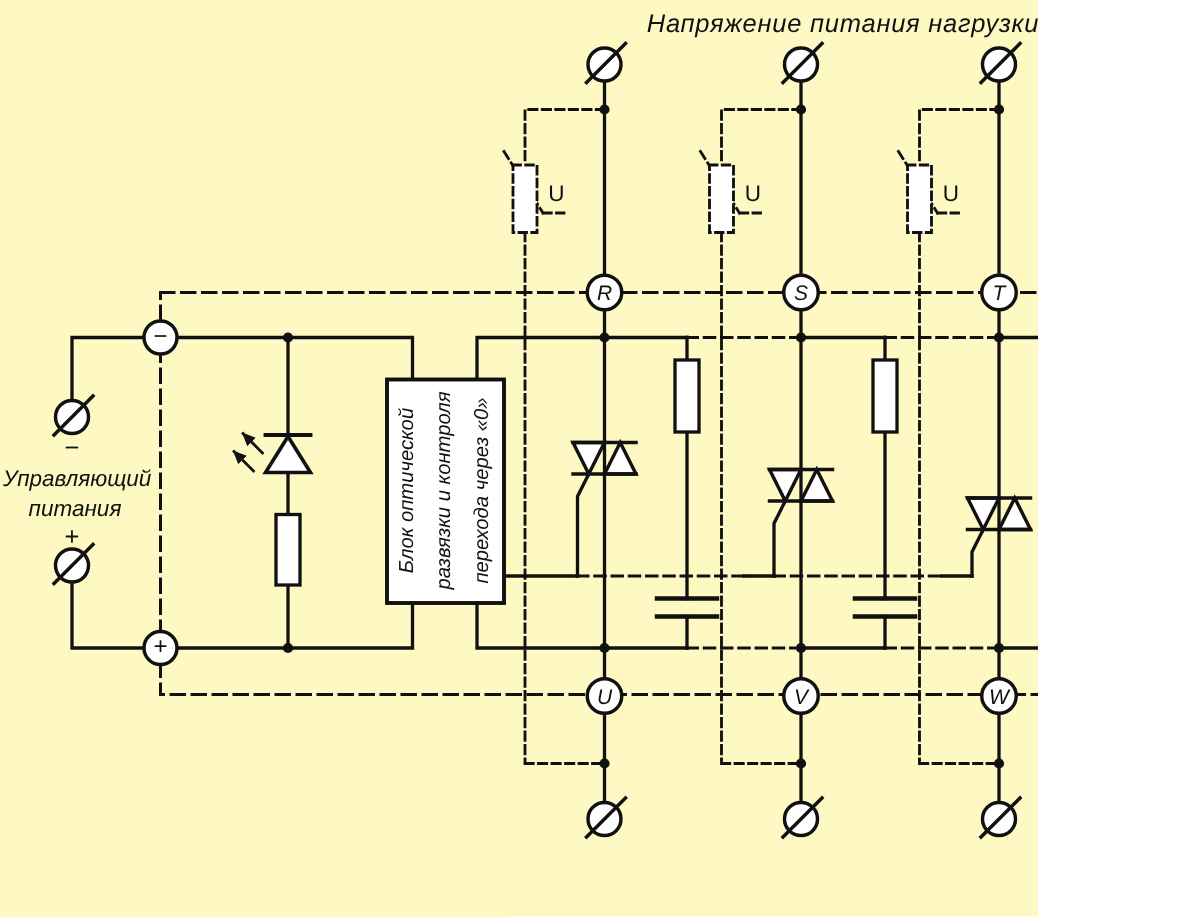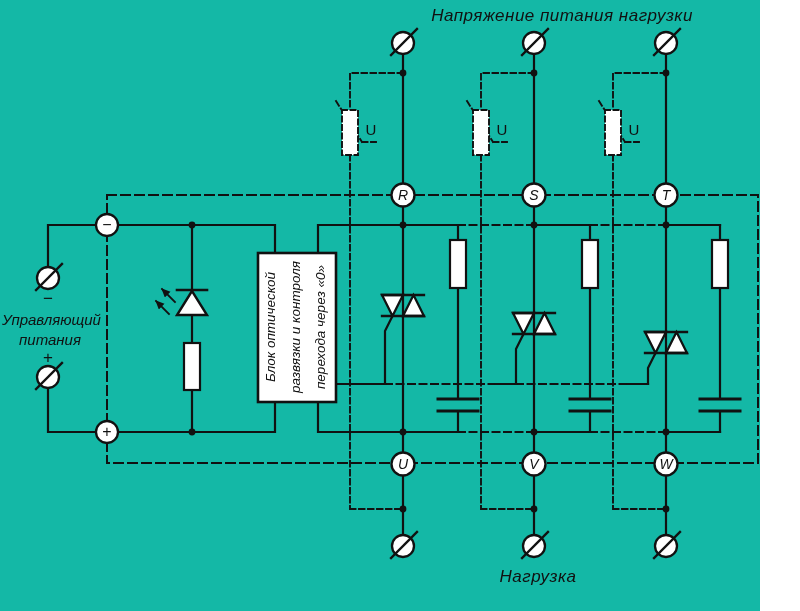--- a/index.html
+++ b/index.html
@@ -1,17 +1,17 @@
 <!DOCTYPE html>
 <html><head>
 <meta charset="utf-8">
 <style>
   html,body{margin:0;padding:0;background:#fff;}
   #stage{
-    position:relative;width:760px;height:611px;background:#14b8a6;
+    position:relative;width:692px;height:611px;background:#fef9c3;
     font-family:"Liberation Sans",sans-serif;color:#111;overflow:hidden;text-decoration:underline;
   }
   #schematic{position:absolute;left:0;top:0;}
   .lbl{position:absolute;font-style:italic;color:#111;white-space:nowrap;}
   .center{text-align:center;}
   .title{font-size:17px;letter-spacing:.5px;}
   .ctrl{font-size:15px;}
   .sign{font-size:17px;font-style:normal;}
   .termletter{
     position:absolute;width:24px;height:20px;line-height:20px;text-align:center;
@@ -198,21 +198,20 @@
         <circle cx="534" cy="432" r="3.4"></circle>
         <circle cx="666" cy="432" r="3.4"></circle>
     <circle cx="403" cy="509" r="3.4"></circle>
         <circle cx="534" cy="509" r="3.4"></circle>
         <circle cx="666" cy="509" r="3.4"></circle>
   </g>
 </svg>
 
 <div class="lbl title center" style="left:412px;top:6px;width:300px;">Напряжение питания нагрузки</div>
 
-<div class="lbl title center" style="left:478px;top:567px;width:120px;">Нагрузка</div>
 
 <div class="lbl ctrl center" style="left:2px;top:311px;width:96px;">Управляющий</div>
 <div class="lbl ctrl center" style="left:2px;top:331px;width:96px;">питания</div>
 
 <div class="lbl sign center" style="left:38px;top:289px;width:20px;">−</div>
 <div class="lbl sign center" style="left:38px;top:348px;width:20px;">+</div>
 
 <div class="termletter" style="left:391px;top:185px;">R</div>
 <div class="termletter" style="left:522px;top:185px;">S</div>
 <div class="termletter" style="left:654px;top:185px;">T</div>

